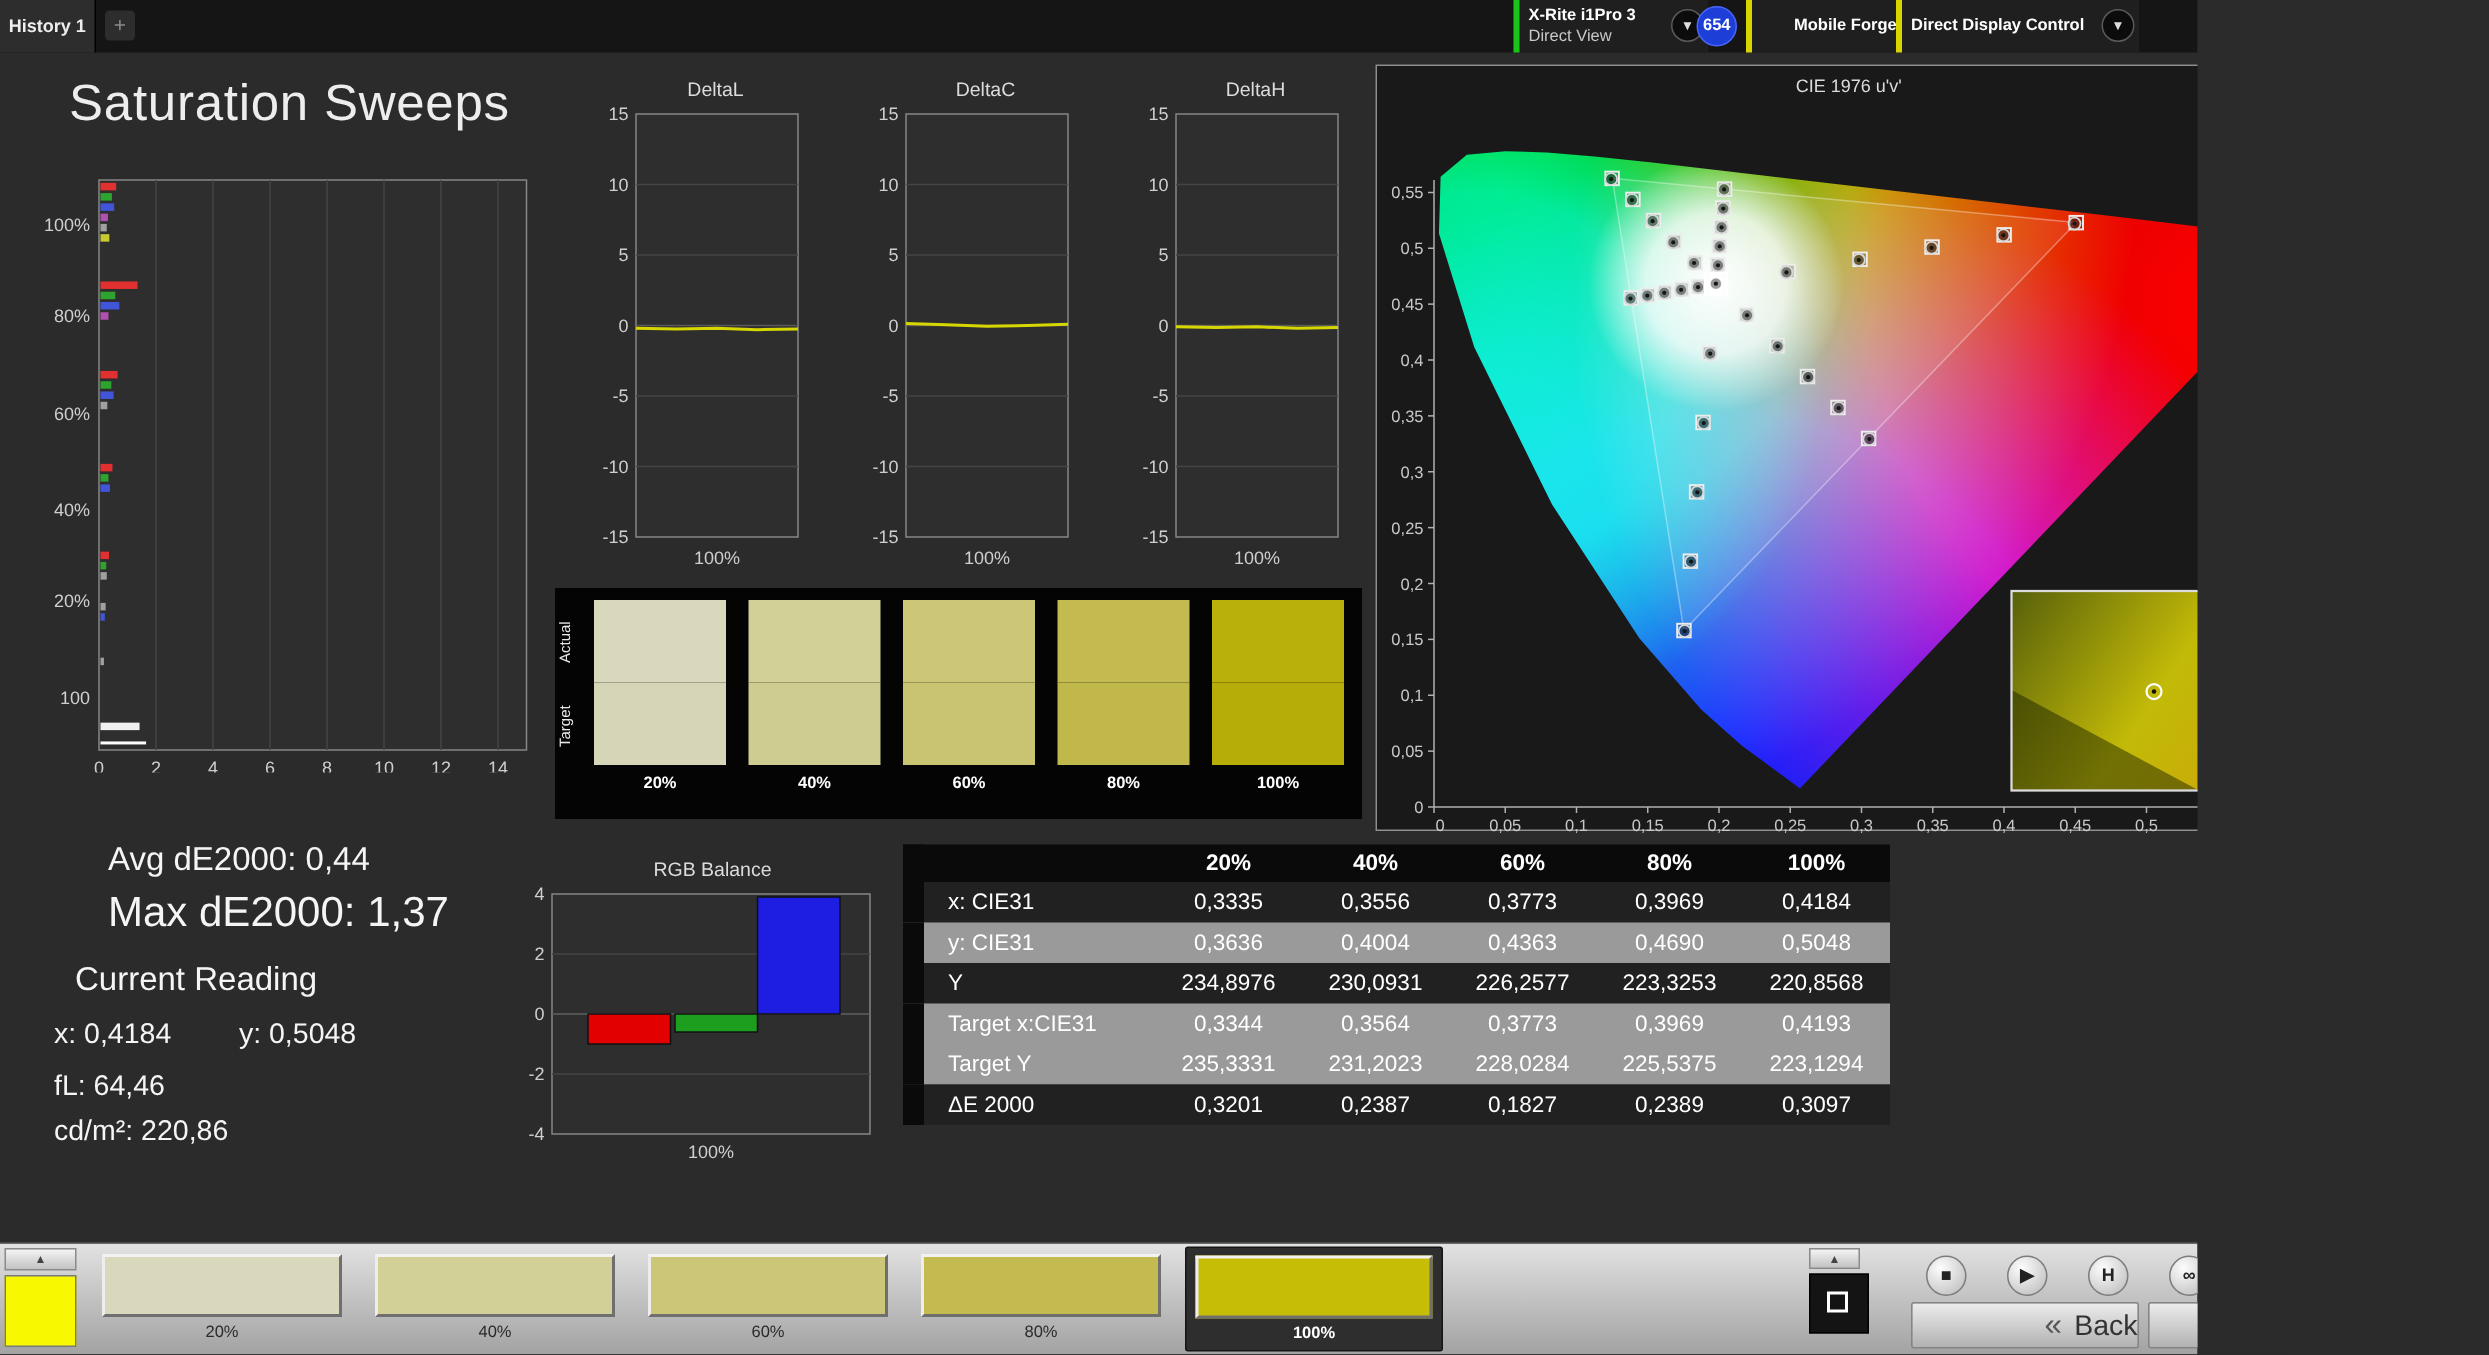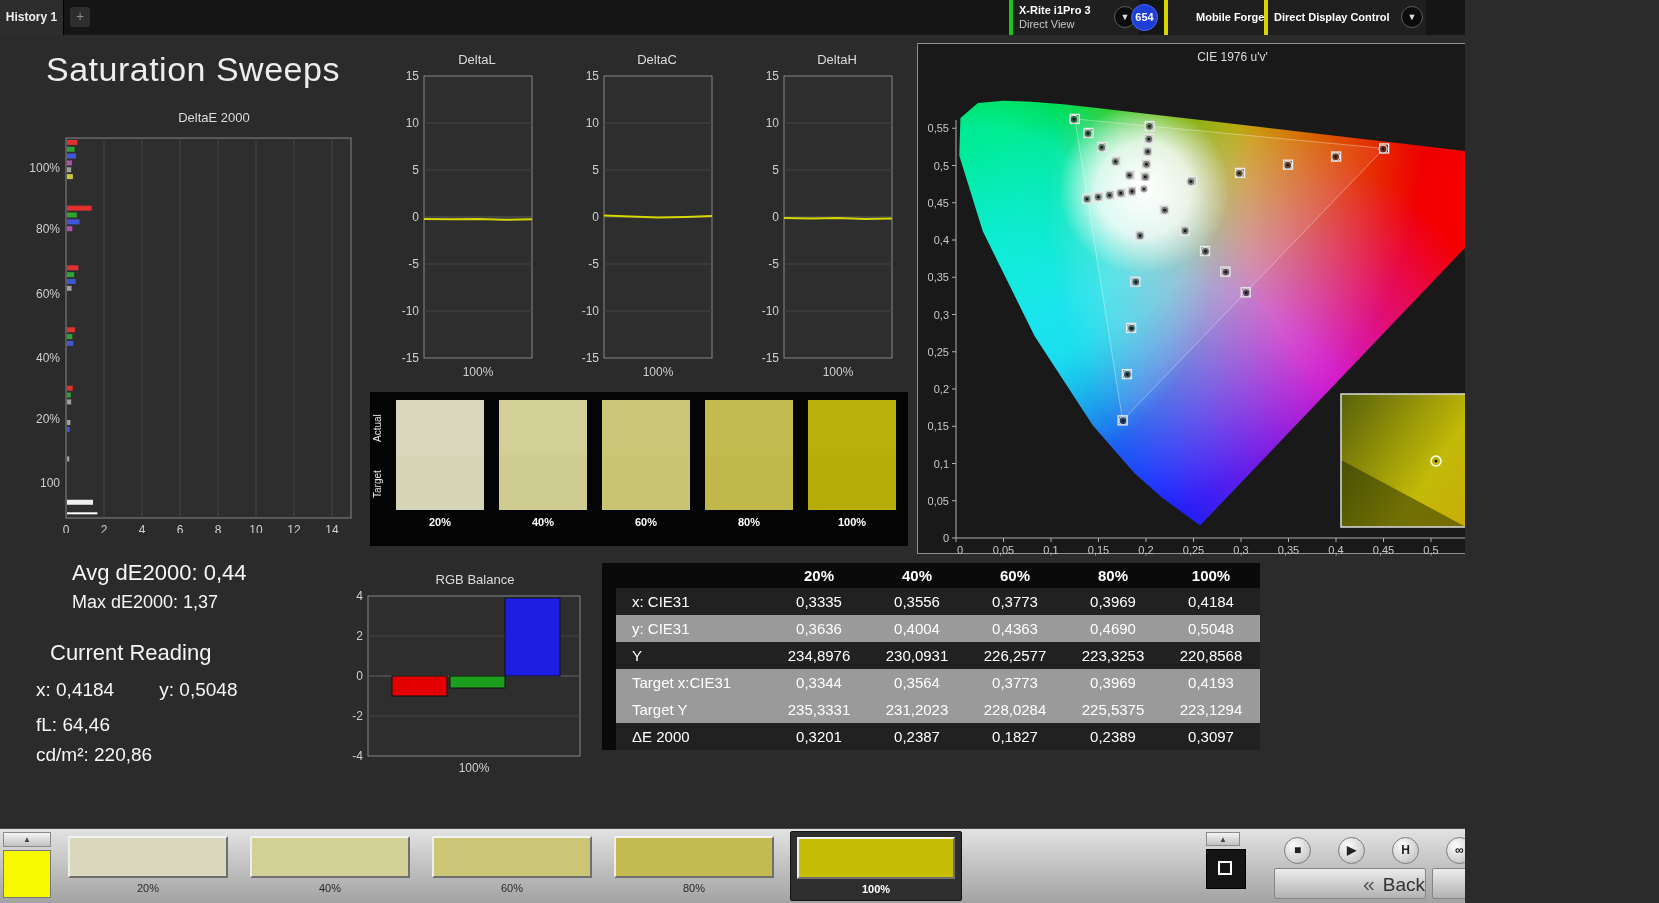--- a/index.html
+++ b/index.html
@@ -52,21 +52,21 @@
   .strip-block .half{height:55px}
   .strip-label{position:absolute;top:116px;width:100%;text-align:center;color:#fff;font-size:11px;font-weight:bold}
 
   
   #cie{position:absolute;left:917px;top:43px;width:631px;height:511px;background:#191919;border:1px solid #8f8f8f}
   #cie .ctitle{margin-top:6px;font-size:12px}
 
   
   .reading{position:absolute;color:#f5f5f5}
   #avg{left:72px;top:560px;font-size:22px}
-  #max{left:72px;top:592px;font-size:18px}
+  #max{left:72px;top:592px;font-size:28px}
   #current-label{left:50px;top:640px;font-size:22px}
   #xy{left:36px;top:679px;font-size:19px}
   #xy .xspan{display:inline-block;width:118px}
   #fl{left:36px;top:714px;font-size:19px}
   #cd{left:36px;top:744px;font-size:19px}
 
   
   #results-table{position:absolute;left:602px;top:563px;width:658px;color:#fff;font-size:15px}
   .trow{display:flex;height:27px;line-height:27px}
   .trow.head{height:25px;line-height:25px;background:#0a0a0a;font-weight:bold}
@@ -128,21 +128,20 @@
       <div class="dropbtn">▼</div>
     </div>
 
     <div id="gear-btn" class="roundtop">⚙</div>
     <div id="extra-btn" class="roundtop"></div>
   </div>
 
   <div id="page-title">Saturation Sweeps</div>
 
   <div id="wrap-de" class="chartwrap">
-    <div class="ctitle">DeltaE 2000</div>
     <svg id="svg-de" width="348" height="405">
         <rect x="48" y="10" width="285" height="380" fill="#2e2e2e" stroke="#878787"></rect>
         <text x="48" y="406" text-anchor="middle" fill="#cfcfcf" font-size="12">0</text>
         <line x1="86" y1="10" x2="86" y2="390" stroke="#454545"></line>
         <text x="86" y="406" text-anchor="middle" fill="#cfcfcf" font-size="12">2</text>
         <line x1="124" y1="10" x2="124" y2="390" stroke="#454545"></line>
         <text x="124" y="406" text-anchor="middle" fill="#cfcfcf" font-size="12">4</text>
         <line x1="162" y1="10" x2="162" y2="390" stroke="#454545"></line>
         <text x="162" y="406" text-anchor="middle" fill="#cfcfcf" font-size="12">6</text>
         <line x1="200" y1="10" x2="200" y2="390" stroke="#454545"></line>

